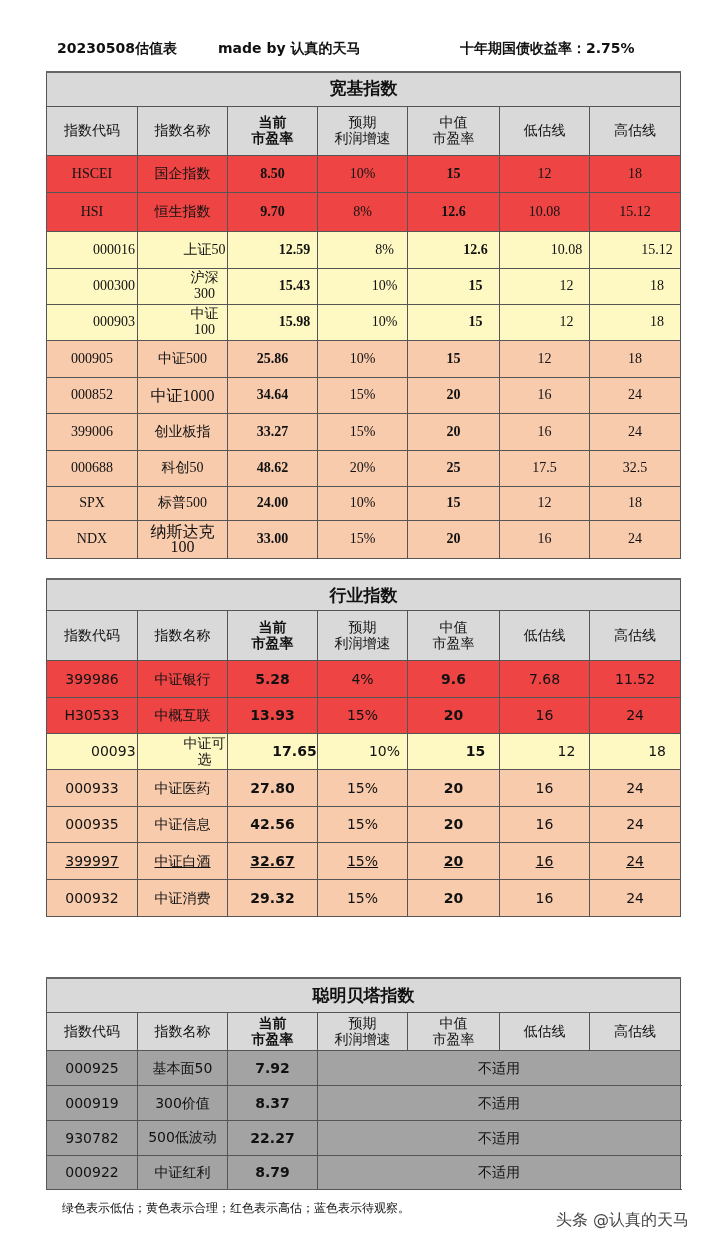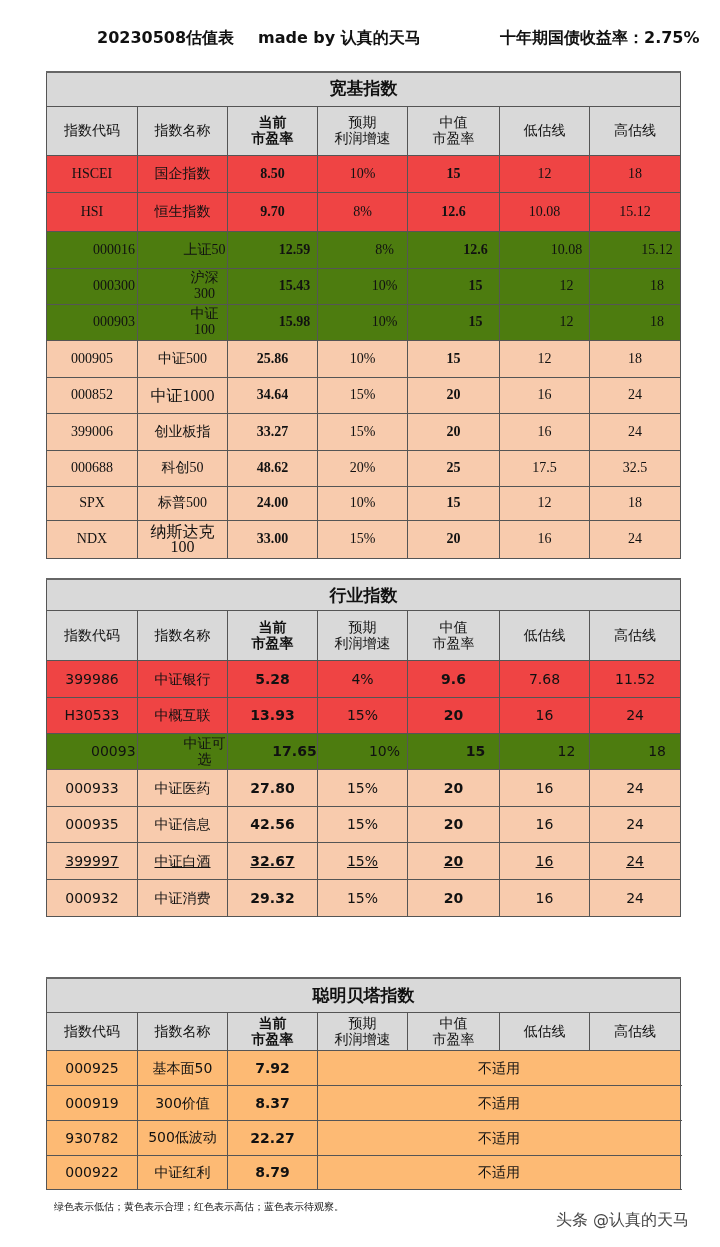--- a/index.html
+++ b/index.html
@@ -1,36 +1,36 @@
 <!DOCTYPE html>
 <html><head>
 <meta charset="utf-8">
 <style>
   html, body { margin:0; padding:0; background:#ffffff; }
   body { width:720px; height:1247px; position:relative; overflow:hidden;
          font-family:"DejaVu Sans", "Liberation Sans", sans-serif; color:#111; }
-  .hdr { position:absolute; top:28px; font-weight:bold; font-size:16px; white-space:nowrap;margin-left:40px; }
+  .hdr { position:absolute; top:40px; font-weight:bold; font-size:14px; white-space:nowrap; }
   .hdr.t1 { left:57px; }
   .hdr.t2 { left:218px; }
   .hdr.t3 { left:460px; }
   .tbl { position:absolute; left:46px; width:634px; border-collapse:collapse; table-layout:fixed; }
   .tbl td, .tbl th { border:1px solid #555; text-align:center; vertical-align:middle; padding:0;
                      font-size:14px; font-weight:normal; overflow:hidden; line-height:16px; }
   .tbl .title td { background:#d9d9d9; font-weight:bold; font-size:17px; border-top:2px solid #666; }
   .tbl .colhdr th { background:#d9d9d9; font-size:14px; line-height:16px; }
   .tbl .colhdr th.b { font-weight:bold; }
   .tbl td.b { font-weight:bold; }
   .g td { background:#ef4444; }
-  .y td { background:#4d7c0f;padding-left:44px; }
+  .y td { background:#fef9c3;padding-left:44px; }
   .r td { background:#f8cbad; }
-  .bl td { background:#fdba74; }
+  .bl td { background:#a3a3a3; }
   #t1 { top:71px;font-family:Liberation Serif, serif; }
   #t2 { top:578px; }
   #t3 { top:977px; }
-  .legend { position:absolute; left:54px; top:1200px; font-size:10px; white-space:nowrap; }
+  .legend { position:absolute; left:62px; top:1200px; font-size:12px; white-space:nowrap; }
   .wm { position:absolute; left:556px; top:1210px; font-size:16px; color:#333; white-space:nowrap; opacity:0.9; }
 </style>
 </head>
 <body>
 
 <div class="hdr t1">20230508估值表</div>
 <div class="hdr t2">made by 认真的天马</div>
 <div class="hdr t3">十年期国债收益率：2.75%</div>
 
 <table class="tbl" id="t1">

